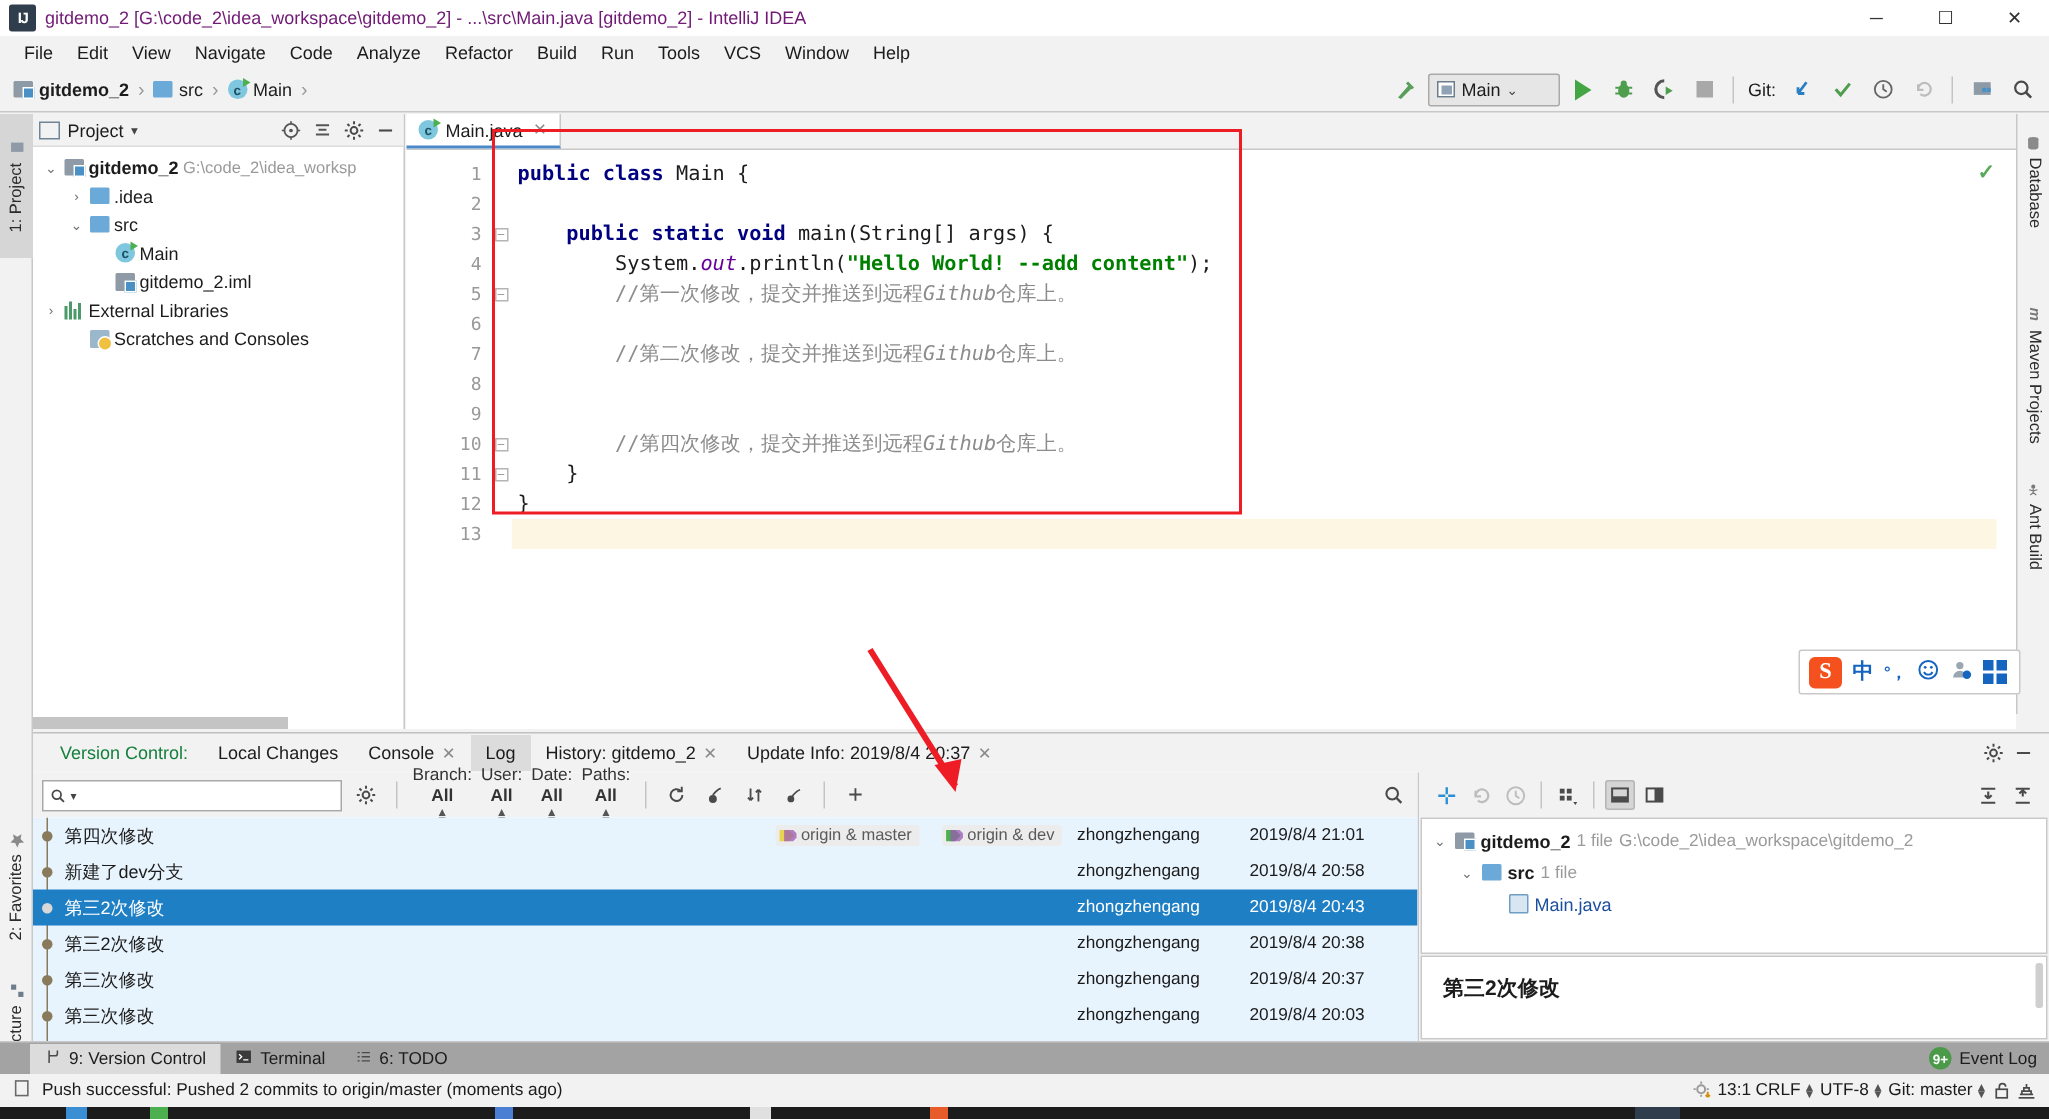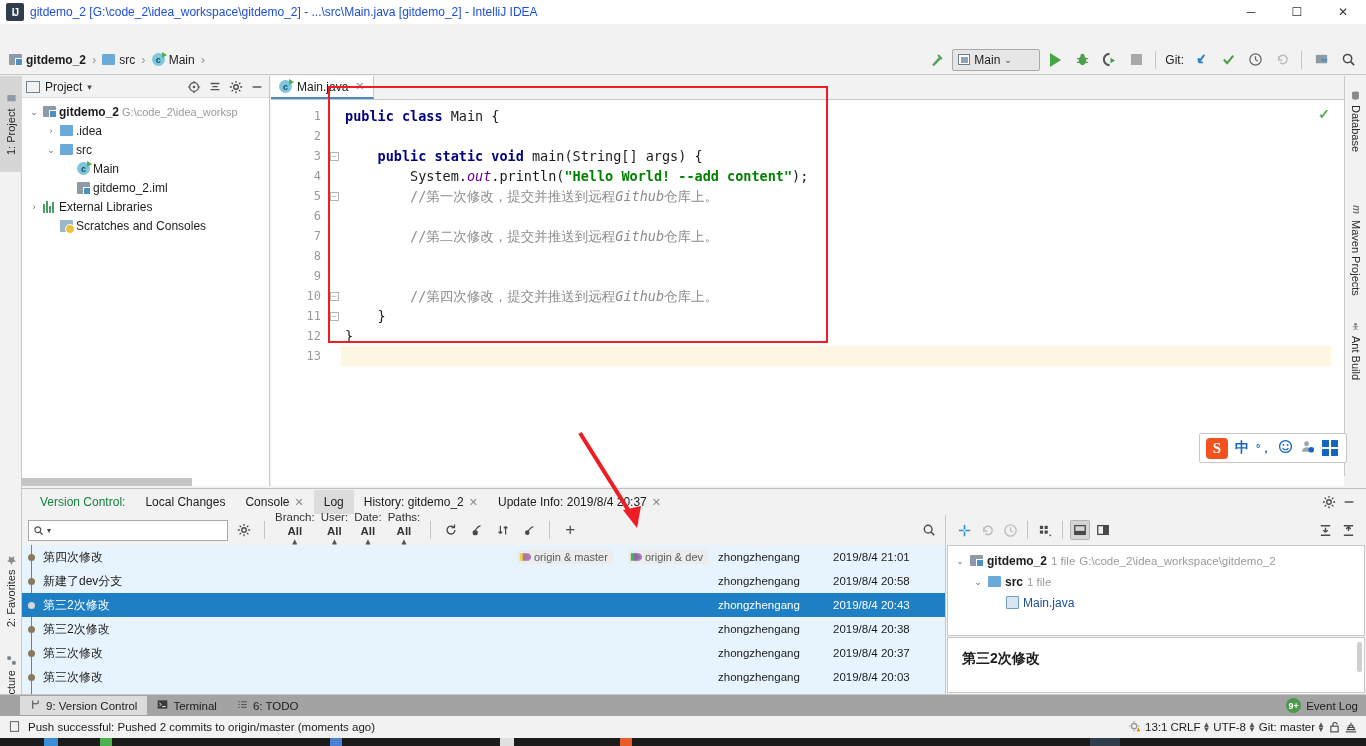--- a/index.html
+++ b/index.html
@@ -17,21 +17,21 @@
   .titlebar {
     position:absolute; top:0; left:0; width:1366px; height:24px;
     background:#ffffff; display:flex; align-items:center;
   }
   .title-ico {
     width:18px; height:18px; margin-left:6px; margin-right:6px;
     background:#2f3d4c; color:#fff; font-size:10px; font-weight:bold;
     display:flex; align-items:center; justify-content:center;
     border-radius:2px; letter-spacing:-1px;
   }
-  .title-text { font-size:12px; color:#1d4ed8; white-space:nowrap; }
+  .title-text { font-size:12px; color:#701a75; white-space:nowrap; }
   .win-btns { margin-left:auto; display:flex; height:24px; }
   .win-btn { width:46px; height:24px; display:flex; align-items:center; justify-content:center; color:#333; font-size:12px; }
 
   
   .menubar {
     position:absolute; top:24px; left:0; width:1366px; height:21px;
     background:#f2f2f2; display:flex; align-items:center; padding-left:8px;
   }
   .menu-item { padding:2px 8px; font-size:12px; color:#1b1b1b; white-space:nowrap; }
 
@@ -269,20 +269,35 @@
   <div class="titlebar">
     <div class="title-ico">IJ</div>
     <div class="title-text">gitdemo_2 [G:\code_2\idea_workspace\gitdemo_2] - ...\src\Main.java [gitdemo_2] - IntelliJ IDEA</div>
     <div class="win-btns">
       <div class="win-btn">─</div>
       <div class="win-btn">☐</div>
       <div class="win-btn close">✕</div>
     </div>
   </div>
 
+  <div class="menubar" id="menubar">
+      <div class="menu-item">File</div>
+      <div class="menu-item">Edit</div>
+      <div class="menu-item">View</div>
+      <div class="menu-item">Navigate</div>
+      <div class="menu-item">Code</div>
+      <div class="menu-item">Analyze</div>
+      <div class="menu-item">Refactor</div>
+      <div class="menu-item">Build</div>
+      <div class="menu-item">Run</div>
+      <div class="menu-item">Tools</div>
+      <div class="menu-item">VCS</div>
+      <div class="menu-item">Window</div>
+      <div class="menu-item">Help</div>
+    </div>
 
   <div class="toolbar">
     <div class="crumbs" id="crumbs">
         <div class="crumb bold">
           <span class="ico-folder proj"></span>
           <span>gitdemo_2</span>
         </div>
         <span class="crumb-sep">›</span>
         <div class="crumb">
           <span class="ico-folder blue"></span>

